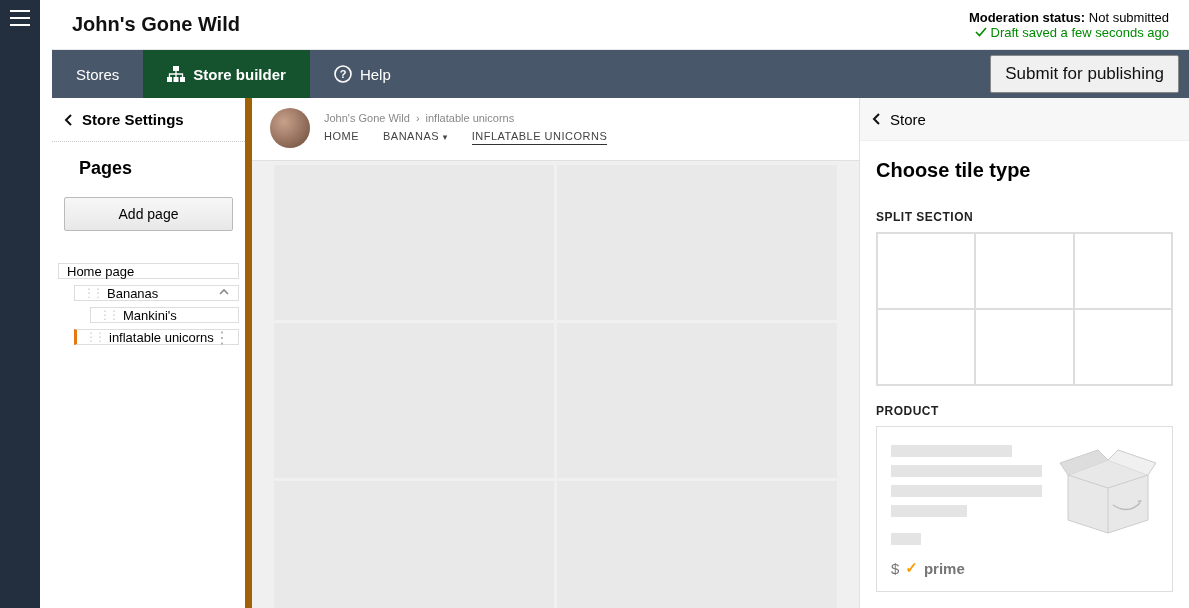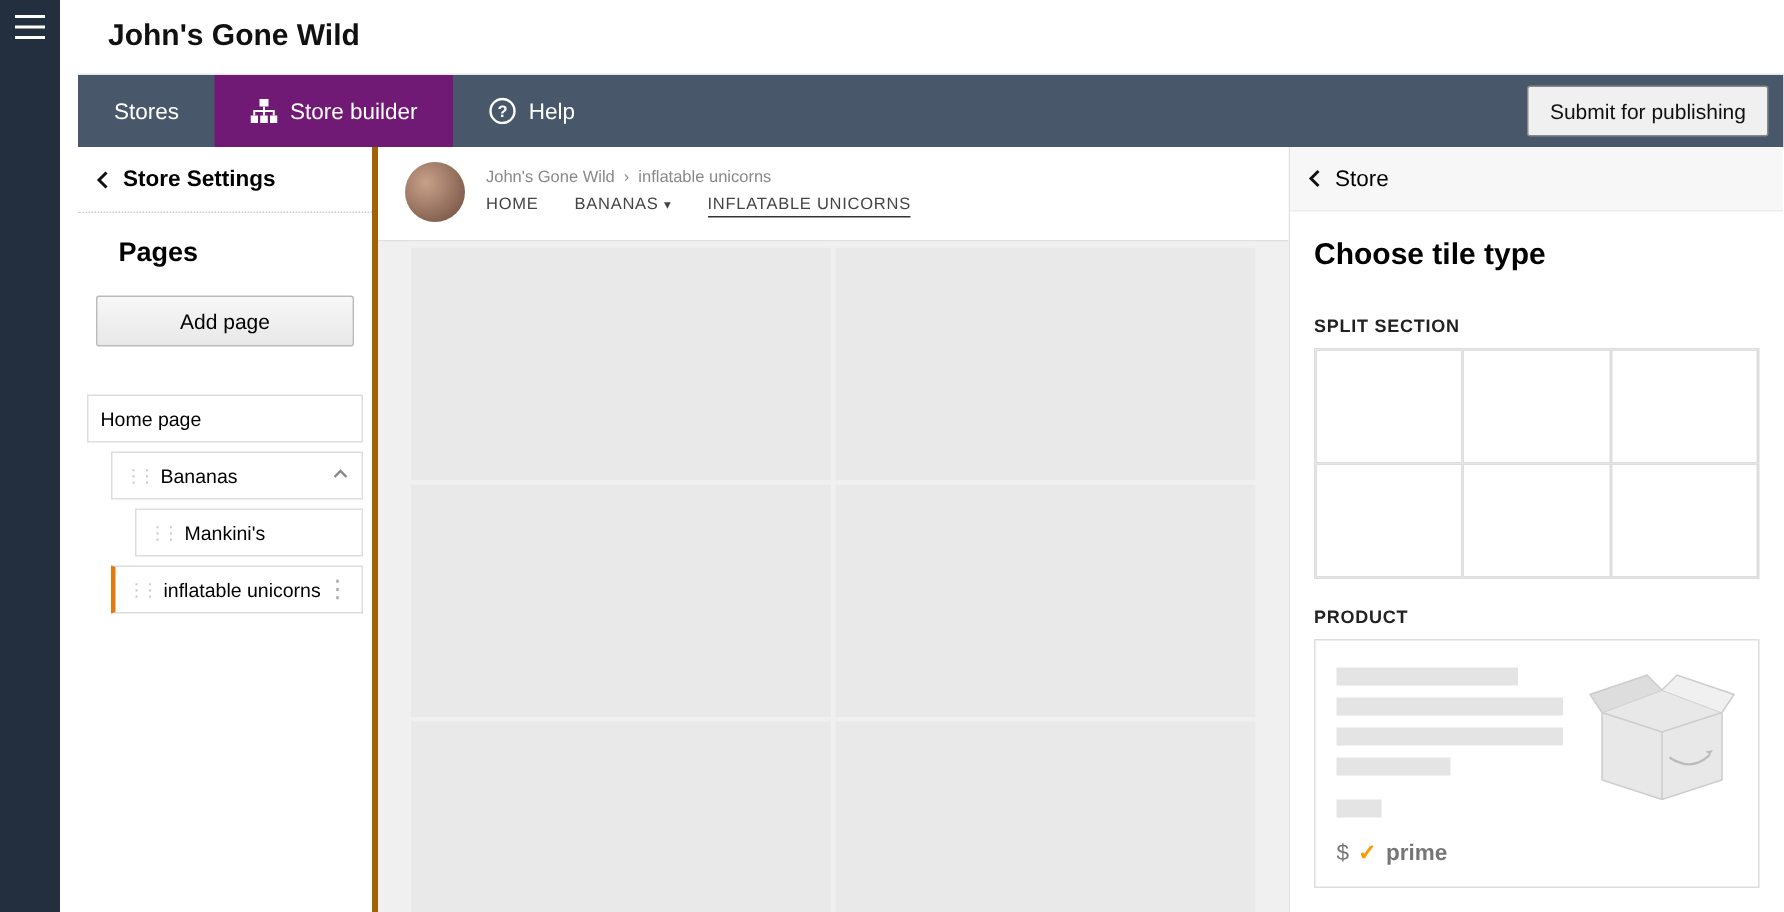--- a/index.html
+++ b/index.html
@@ -13,34 +13,34 @@
 .main-col { flex: 1; display: flex; flex-direction: column; }
 
 .top-header { height: 50px; display: flex; justify-content: space-between; align-items: center; padding: 0 20px; border-bottom: 1px solid #e7e7e7; }
 .store-name { font-size: 20px; font-weight: bold; color: #111; }
 .status-area { text-align: right; font-size: 13px; }
 .mod-label { font-weight: bold; }
 .draft-saved { color: #008a00; display: flex; align-items: center; justify-content: flex-end; gap: 4px; }
 
 .nav-bar { height: 48px; background: #485769; display: flex; align-items: center; color: #fff; }
 .nav-item { height: 100%; display: flex; align-items: center; padding: 0 24px; gap: 8px; font-size: 15px; cursor: pointer; }
-.nav-item.active { background: #701a75; font-weight: normal; }
+.nav-item.active { background: #14532d; font-weight: bold; }
 .nav-item:first-child { font-weight: normal; }
 .nav-spacer { flex: 1; }
-.submit-btn { background: #f0f0f0; color: #111; border: 1px solid #888; padding: 8px 14px; margin-right: 10px; font-size: 14px; cursor: pointer; border-radius: 2px; text-align: right; }
+.submit-btn { background: #f0f0f0; color: #111; border: 1px solid #888; padding: 8px 14px; margin-right: 10px; font-size: 17px; cursor: pointer; border-radius: 2px; text-align: right; }
 
 .workspace { flex: 1; display: flex; overflow: hidden; }
 
-.sidebar { width: 200px; border-right: 4px solid #a16207; display: flex; flex-direction: column; background: #fff; }
+.sidebar { width: 200px; border-right: 7px solid #a16207; display: flex; flex-direction: column; background: #fff; }
 .store-settings { height: 44px; display: flex; align-items: center; padding: 0 12px; gap: 8px; font-weight: bold; font-size: 15px; border-bottom: 1px dotted #ccc; cursor: pointer; }
 .pages-header { padding: 16px 27px 18px; font-size: 18px; font-weight: bold; }
 .add-page-btn { margin: 0 12px 32px; padding: 8px 0; background: linear-gradient(#f7f7f7,#e8e8e8); border: 1px solid #bbb; border-radius: 2px; font-size: 14px; cursor: pointer; }
 
 .tree { padding: 0 6px; font-size: 13px; }
-.tree-item { display: flex; align-items: center; border: 1px solid #ddd; background: #fff; margin-bottom: 6px; height: 32px; padding: 0 8px; cursor: pointer; position: relative; }
+.tree-item { display: flex; align-items: center; border: 1px solid #ddd; background: #fff; margin-bottom: 6px; height: 16px; padding: 0 8px; cursor: pointer; position: relative; }
 .tree-item.level1 { margin-left: 16px; }
 .tree-item.level2 { margin-left: 32px; }
 .tree-item.selected { border-left: 3px solid #e47911; }
 .tree-handle { color: #ccc; margin-right: 6px; font-size: 12px; letter-spacing: -3px; }
 .tree-toggle { margin-left: auto; color: #888; }
 .tree-dots { color: #aaa; margin-left: auto; font-size: 16px; }
 
 .canvas-area { flex: 1; background: #f0f0f0; padding: 0; overflow: auto; display: flex; flex-direction: column; }
 .canvas-header { background: #fff; border-bottom: 1px solid #e0e0e0; padding: 10px 18px 12px; display: flex; gap: 14px; align-items: center; margin-bottom: 4px; }
 .avatar { width: 40px; height: 40px; border-radius: 50%; background: radial-gradient(circle at 35% 35%, #c9a18a, #6b4a3a); flex-shrink: 0; }
@@ -82,20 +82,32 @@
     <div class="hamburger">
       <span></span>
         <span></span>
         <span></span>
     </div>
   </div>
 
   <div class="main-col">
     <div class="top-header">
       <div class="store-name">John's Gone Wild</div>
+      <div class="status-area">
+        <div>
+          <span class="mod-label">Moderation status:</span>
+          <span>Not submitted</span>
+        </div>
+        <div class="draft-saved">
+          <svg width="12" height="12" viewBox="0 0 12 12">
+              <path d="M1 6 L4.5 9.5 L11 2" stroke="#008a00" stroke-width="1.6" fill="none"></path>
+            </svg>
+          <span>Draft saved a few seconds ago</span>
+        </div>
+      </div>
     </div>
 
     <div class="nav-bar">
       <div class="nav-item">
         <span>Stores</span>
       </div>
       <div class="nav-item active">
         <svg width="18" height="16" viewBox="0 0 18 16">
             <rect x="6" y="0" width="6" height="5" fill="#fff"></rect>
             <rect x="0" y="11" width="5" height="5" fill="#fff"></rect>

